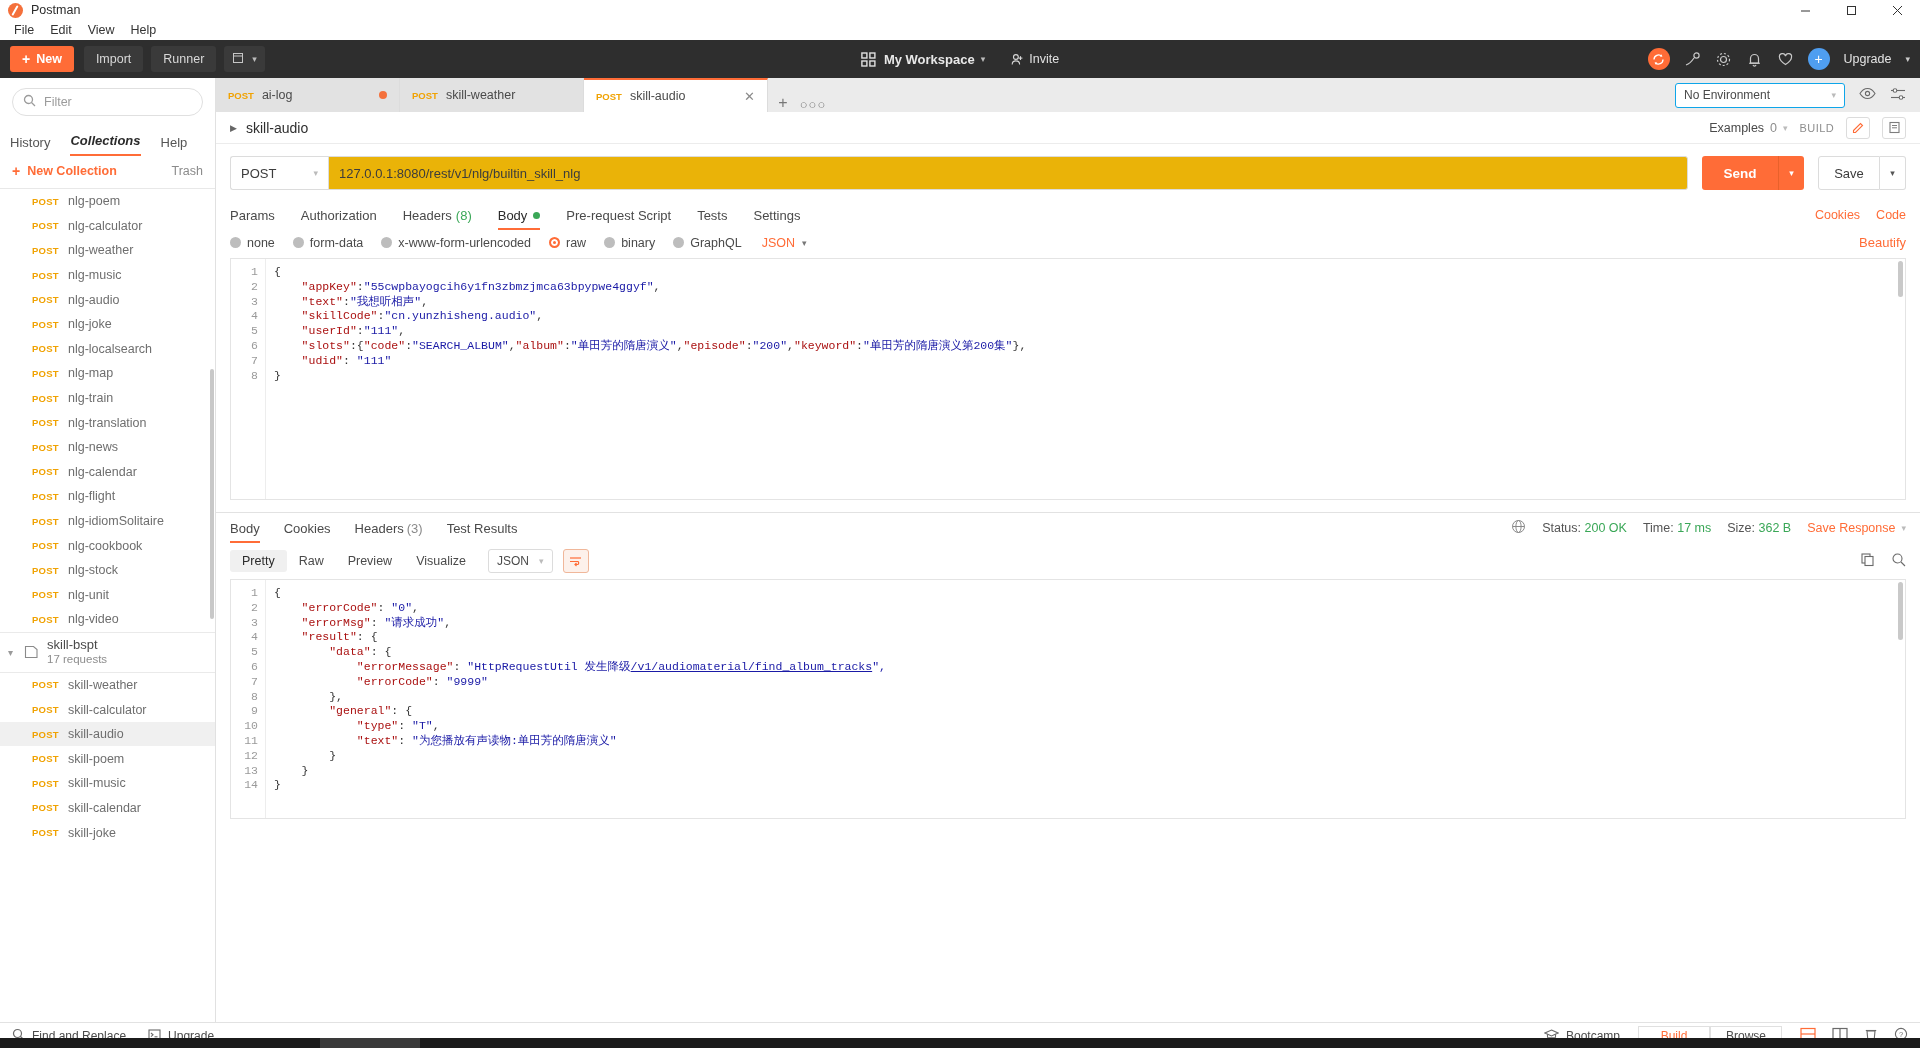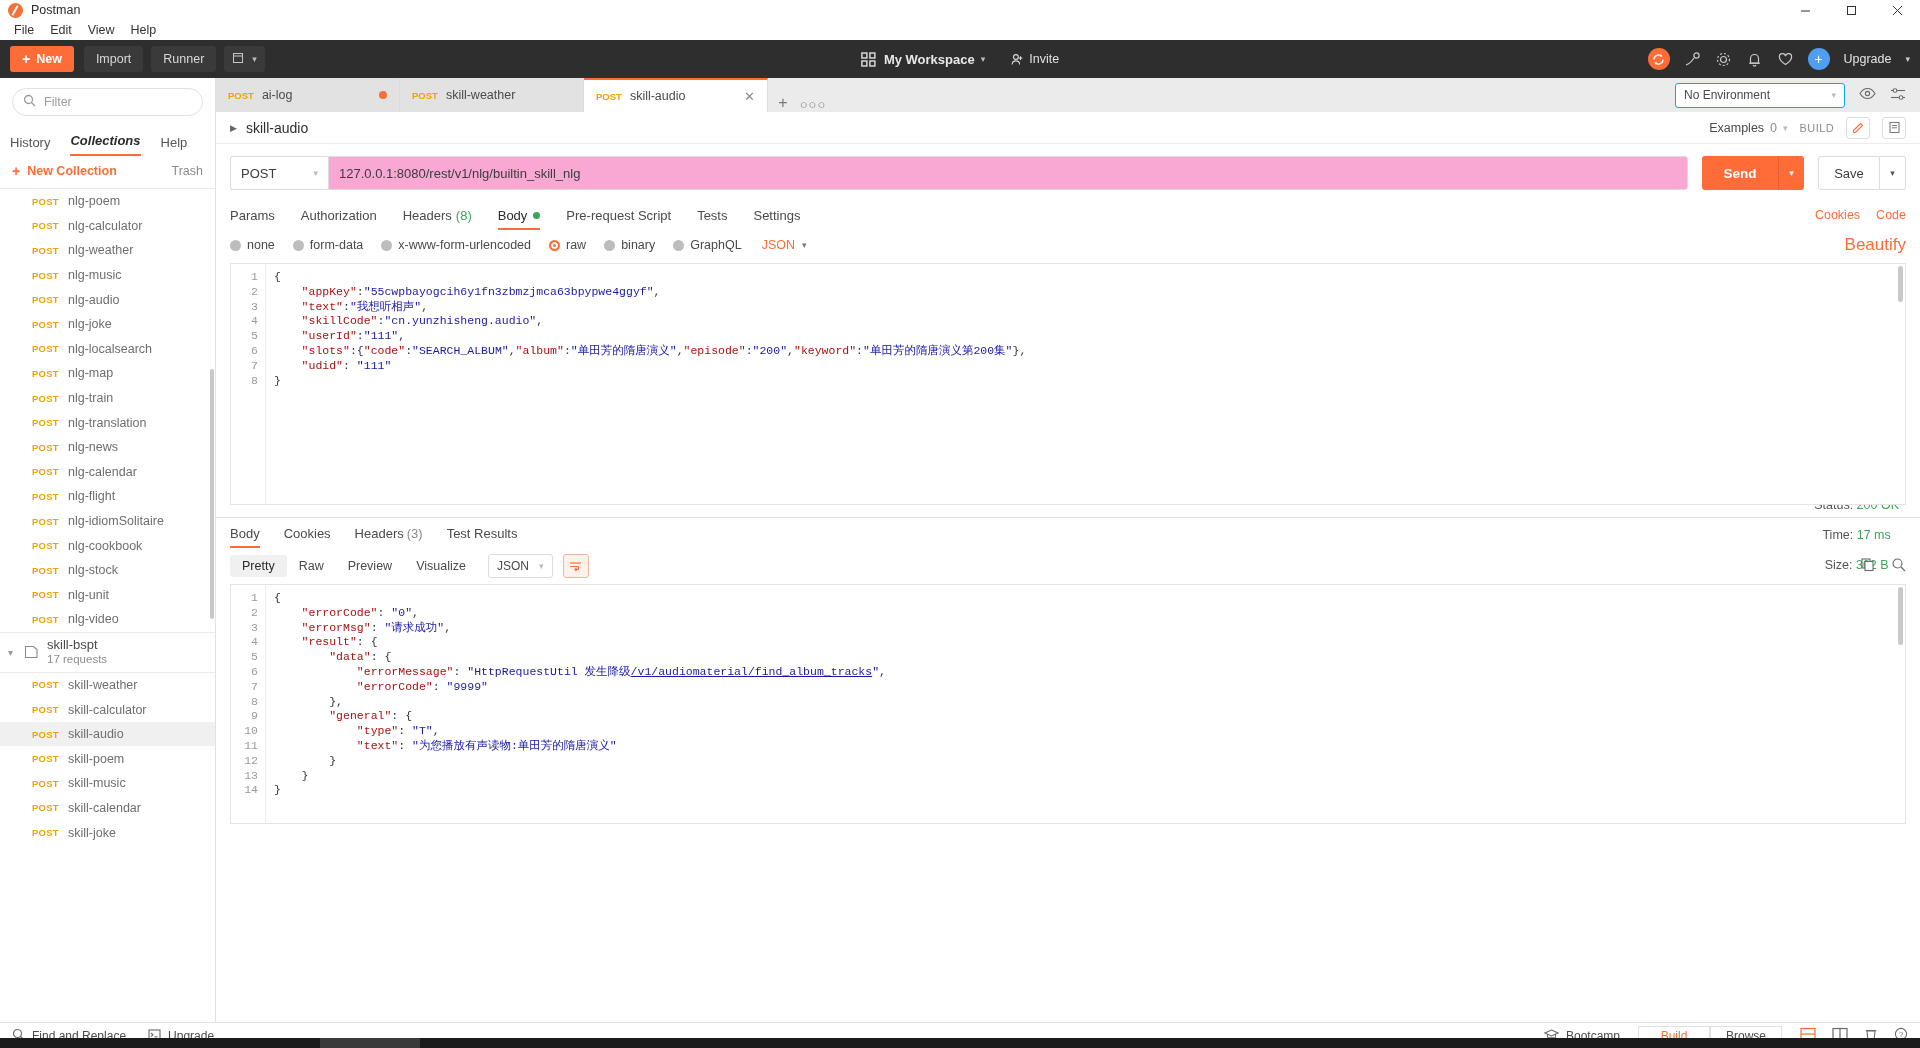--- a/index.html
+++ b/index.html
@@ -142,21 +142,21 @@
   .sqbtn.accent { color: #ff6c37; }
   
   .url-row { display: flex; align-items: center; padding: 12px 14px 10px 14px; }
   .method-sel {
     width: 98px; height: 34px; border: 1px solid #dcdcdc; border-right: none; border-radius: 3px 0 0 3px;
     display: flex; align-items: center; justify-content: space-between; padding: 0 10px;
     font-size: 13px; color: #3c3c3c; background: #fff;
   }
   .url-input {
     flex: 1; height: 34px; border: 1px solid #dcdcdc; border-radius: 0 3px 3px 0;
-    display: flex; align-items: center; padding: 0 10px; font-size: 13px; color: #3c3c3c; background:#f9a8d4;
+    display: flex; align-items: center; padding: 0 10px; font-size: 13px; color: #3c3c3c; background:#eab308;
   }
   .send-wrap { display: flex; margin-left: 14px; }
   .send-btn {
     background: #ff6c37; color: #fff; height: 34px; width: 76px; border-radius: 3px 0 0 3px;
     display: flex; align-items: center; justify-content: center; font-size: 13.5px; font-weight: 600;
   }
   .send-caret {
     background: #ff6c37; color: #fff; height: 34px; width: 26px; border-radius: 0 3px 3px 0;
     display: flex; align-items: center; justify-content: center; border-left: 1px solid #e8612b; font-size: 9px;
   }
@@ -177,42 +177,42 @@
   .rqtab .cnt { color: #3aa757; margin-left: 4px; }
   .rqtab .greendot { width: 7px; height: 7px; border-radius: 50%; background: #3aa757; margin-left: 6px; }
   .rt-right { margin-left: auto; display: flex; gap: 16px; font-size: 12.5px; color: #ff6c37; }
   
   .bodytypes { display: flex; align-items: center; padding: 5px 14px 8px 14px; font-size: 12.5px; color: #4a4a4a; }
   .radio { display: flex; align-items: center; margin-right: 18px; }
   .radio .dot { width: 11px; height: 11px; border-radius: 50%; background: #bdbdbd; margin-right: 6px; }
   .radio.on .dot { background: #ff6c37; border: 2px solid #ff6c37; box-shadow: inset 0 0 0 2px #fff; }
   .json-sel { color: #ff6c37; margin-left: 2px; display: flex; align-items: center; gap: 7px; }
   .json-sel .caret { color: #777; }
-  .beautify { margin-left: auto; color: #ff6c37; font-size: 17px; }
+  .beautify { margin-left: auto; color: #ff6c37; font-size: 13px; }
   
   .editor-wrap { margin: 0 14px; border: 1px solid #e4e4e4; flex: 1; display: flex; position: relative;
                  overflow: hidden; background: #fff; }
   .gutter { width: 34px; background: #fff; padding-top: 6px; text-align: right; }
   .gutter div { font-family: "Liberation Mono", monospace; font-size: 11.5px; color: #9a9a9a;
                 line-height: 14.8px; padding-right: 7px; }
   .code { flex: 1; padding-top: 6px; border-left: 1px solid #ededed; overflow: hidden; }
   .code .ln { font-family: "Liberation Mono", monospace; font-size: 11.5px; line-height: 14.8px;
               white-space: pre; color: #333; padding-left: 8px; }
   .k { color: #a11; }
   .s { color: #1a1aa6; }
   .p { color: #333; }
   .vscroll { position: absolute; right: 2px; top: 2px; width: 5px; background: #c9c9c9; border-radius: 3px; }
   
   .resp { border-top: 1px solid #e2e2e2; display: flex; flex-direction: column; }
   .resp-tabs { display: flex; align-items: center; padding: 0 14px; height: 30px; }
   .rsptab { font-size: 13px; color: #4a4a4a; margin-right: 24px; height: 30px; display: flex;
             align-items: center; position: relative; }
   .rsptab.active::after { content:""; position:absolute; left:0; right:0; bottom:0; height:2px; background:#ff6c37; }
   .rsptab .cnt { color: #8a8a8a; margin-left: 3px; }
-  .resp-meta { margin-left: auto; display: flex; align-items: center; gap: 16px; font-size: 12.5px; color: #545454; flex-direction: column; }
+  .resp-meta { margin-left: auto; display: flex; align-items: center; gap: 16px; font-size: 12.5px; color: #545454; }
   .resp-meta .val { color: #3aa757; }
   .save-resp { color: #ff6c37; display: flex; align-items: center; gap: 6px; }
   .viewbar { display: flex; align-items: center; padding: 6px 14px; gap: 0; }
   .vtab { font-size: 12.5px; color: #4a4a4a; padding: 4px 12px; border-radius: 3px; }
   .vtab.active { background: #f0f0f0; color: #2b2b2b; }
   .fmt-sel { margin-left: 10px; height: 24px; border: 1px solid #dcdcdc; border-radius: 3px;
              display: flex; align-items: center; gap: 10px; padding: 0 8px; font-size: 12px; color: #4a4a4a; }
   .wrap-btn { margin-left: 10px; width: 26px; height: 24px; border: 1px solid #f0b79a; border-radius: 3px;
               display:flex; align-items:center; justify-content:center; color:#ff6c37; background:#fdf1eb;}
   .vb-right { margin-left: auto; display: flex; gap: 16px; color: #6a6a6a; }

